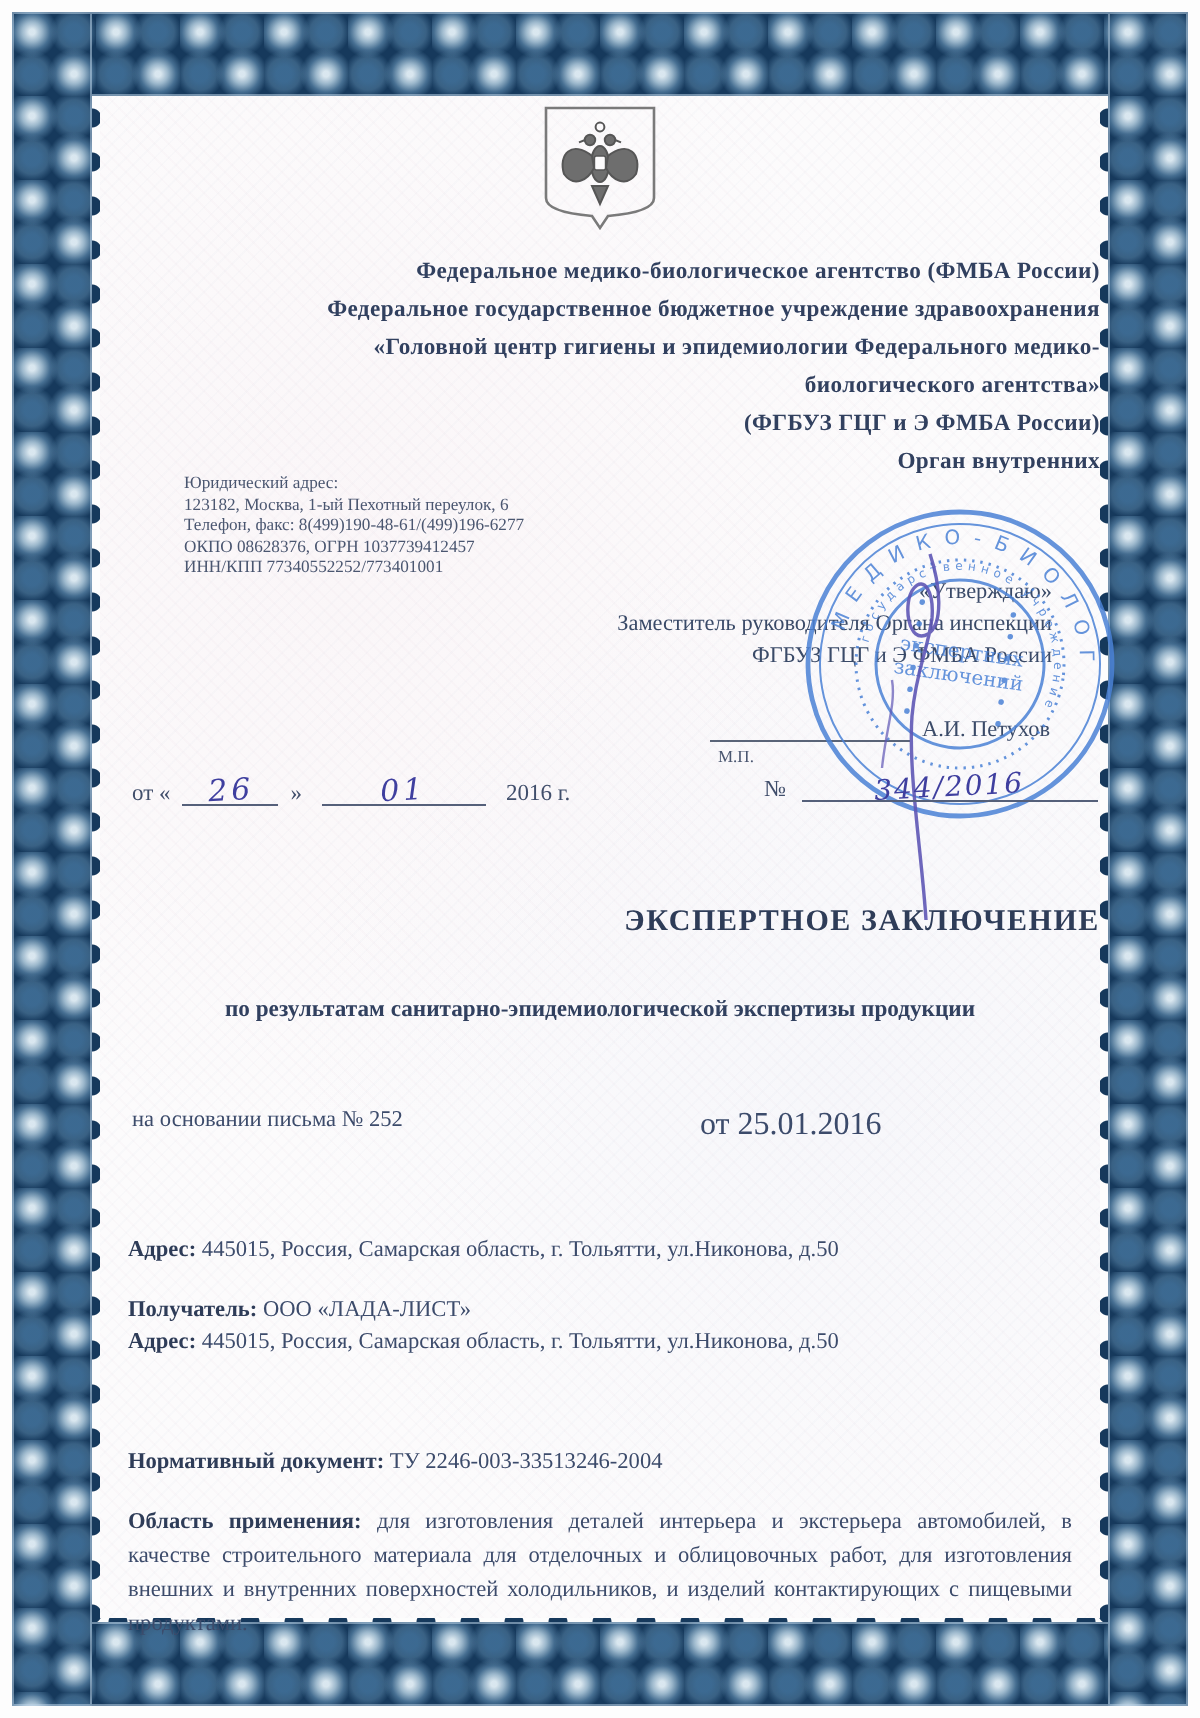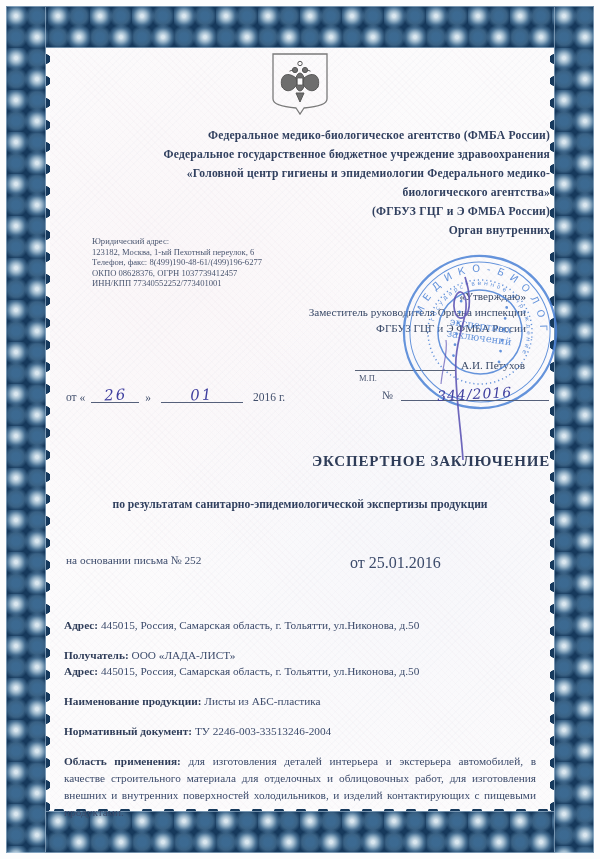--- a/index.html
+++ b/index.html
@@ -199,18 +199,17 @@
 
     <div class="abs title">ЭКСПЕРТНОЕ ЗАКЛЮЧЕНИЕ</div>
     <div class="abs subtitle">по результатам санитарно-эпидемиологической экспертизы продукции</div>
 
     <div class="abs basis-left">на основании письма № 252</div>
     <div class="abs basis-right">от 25.01.2016</div>
 
     <p class="abs field f-orgaddr"><b>Адрес:</b> <span>445015, Россия, Самарская область, г. Тольятти, ул.Никонова, д.50</span></p>
     <p class="abs field f-recv"><b>Получатель:</b> <span>ООО «ЛАДА-ЛИСТ»</span></p>
     <p class="abs field f-recvaddr"><b>Адрес:</b> <span>445015, Россия, Самарская область, г. Тольятти, ул.Никонова, д.50</span></p>
-    <p class="abs field f-prod"><b>Наименование продукции:</b> <span>Листы из АБС-пластика</span></p>
     <p class="abs field f-norm"><b>Нормативный документ:</b> <span>ТУ 2246-003-33513246-2004</span></p>
     <p class="abs field f-area"><b>Область применения:</b> <span>для изготовления деталей интерьера и экстерьера автомобилей, в качестве строительного материала для отделочных и облицовочных работ, для изготовления внешних и внутренних поверхностей холодильников, и изделий контактирующих с пищевыми продуктами.</span></p>
 
   </div>
 </div>
 
 </body></html>

